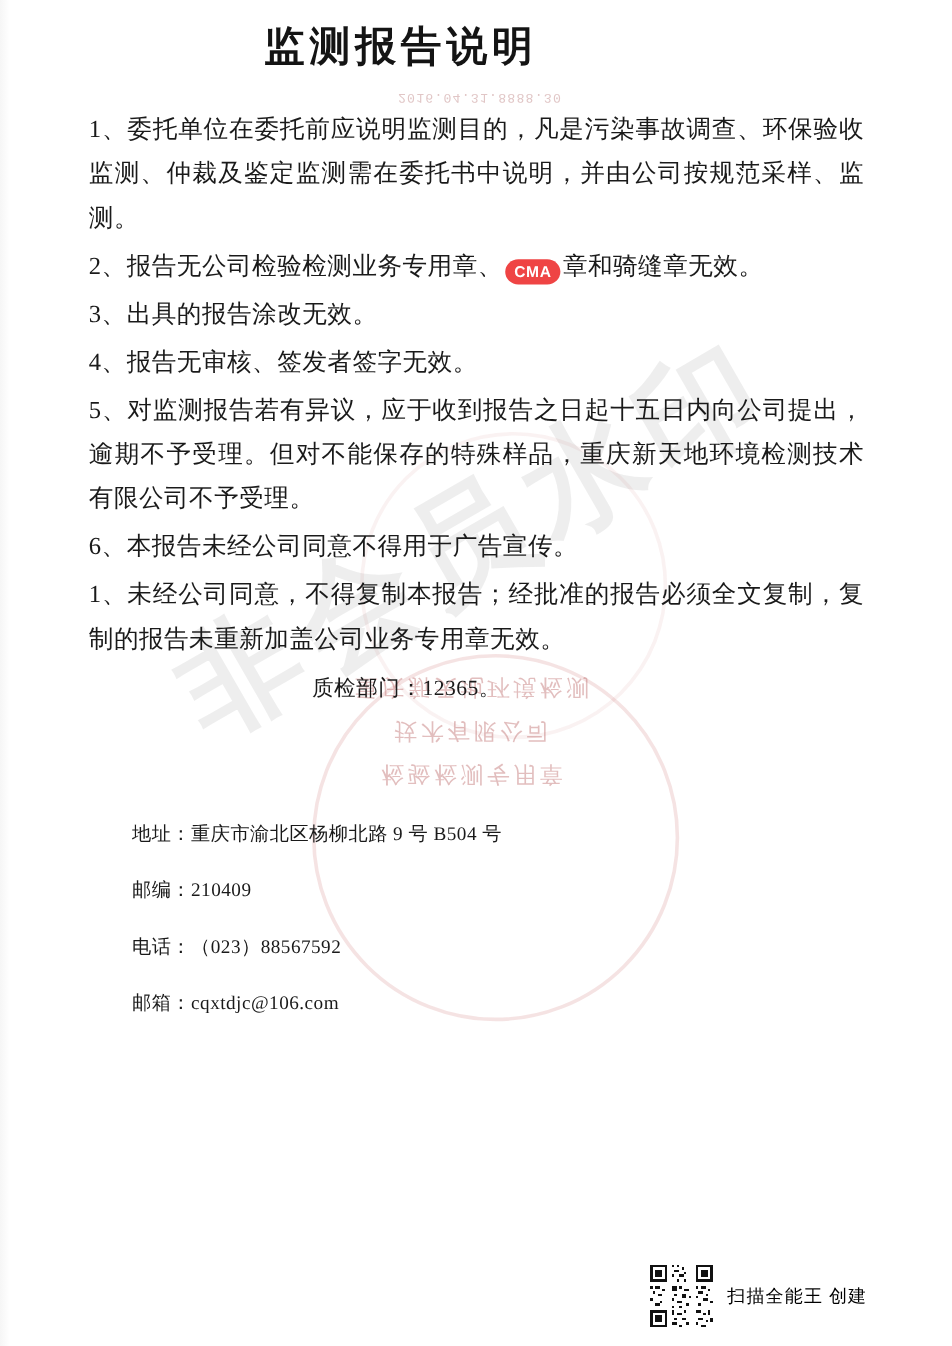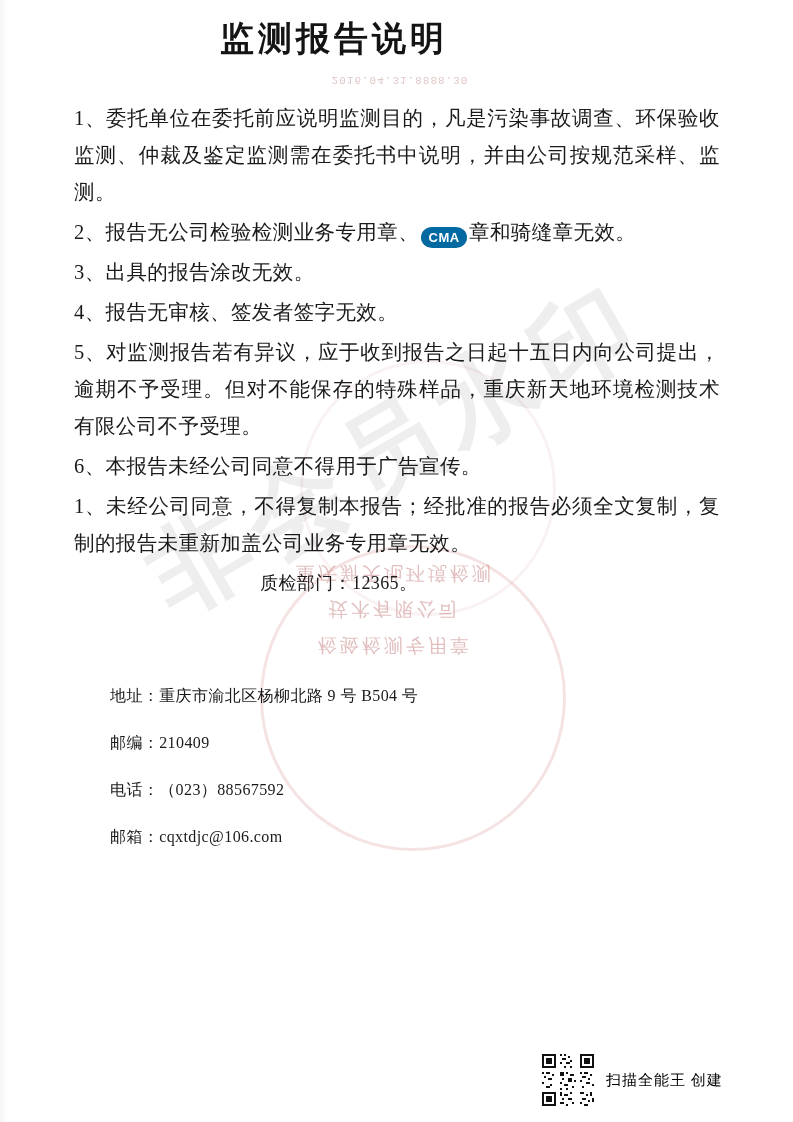--- a/index.html
+++ b/index.html
@@ -50,42 +50,42 @@
     text-align: center;
     transform: scaleY(-1);
     opacity: 0.75;
     font-family: "Liberation Mono", monospace;
     pointer-events: none;
   }
 
   
   .clauses {
     position: absolute;
-    top: 100px;
+    top: 90px;
     left: 74px;
     width: 646px;
   }
   .clause {
     font-size: 20.5px;
     line-height: 37px;
     text-align: justify;
     text-indent: 0;
     margin-bottom: 3px;
     letter-spacing: 0.4px;
     position: relative;
     z-index: 3;
   }
 
   
   .cma-mark {
     display: inline-block;
     width: 46px;
     height: 21px;
     border-radius: 11px/10.5px;
-    background: #0369a1;
+    background: #ef4444;
     color: #fff;
     font-family: "Liberation Sans", sans-serif;
     font-size: 13px;
     font-weight: bold;
     letter-spacing: 0.5px;
     text-align: center;
     line-height: 21px;
     vertical-align: -3px;
     margin: 0 2px;
   }

